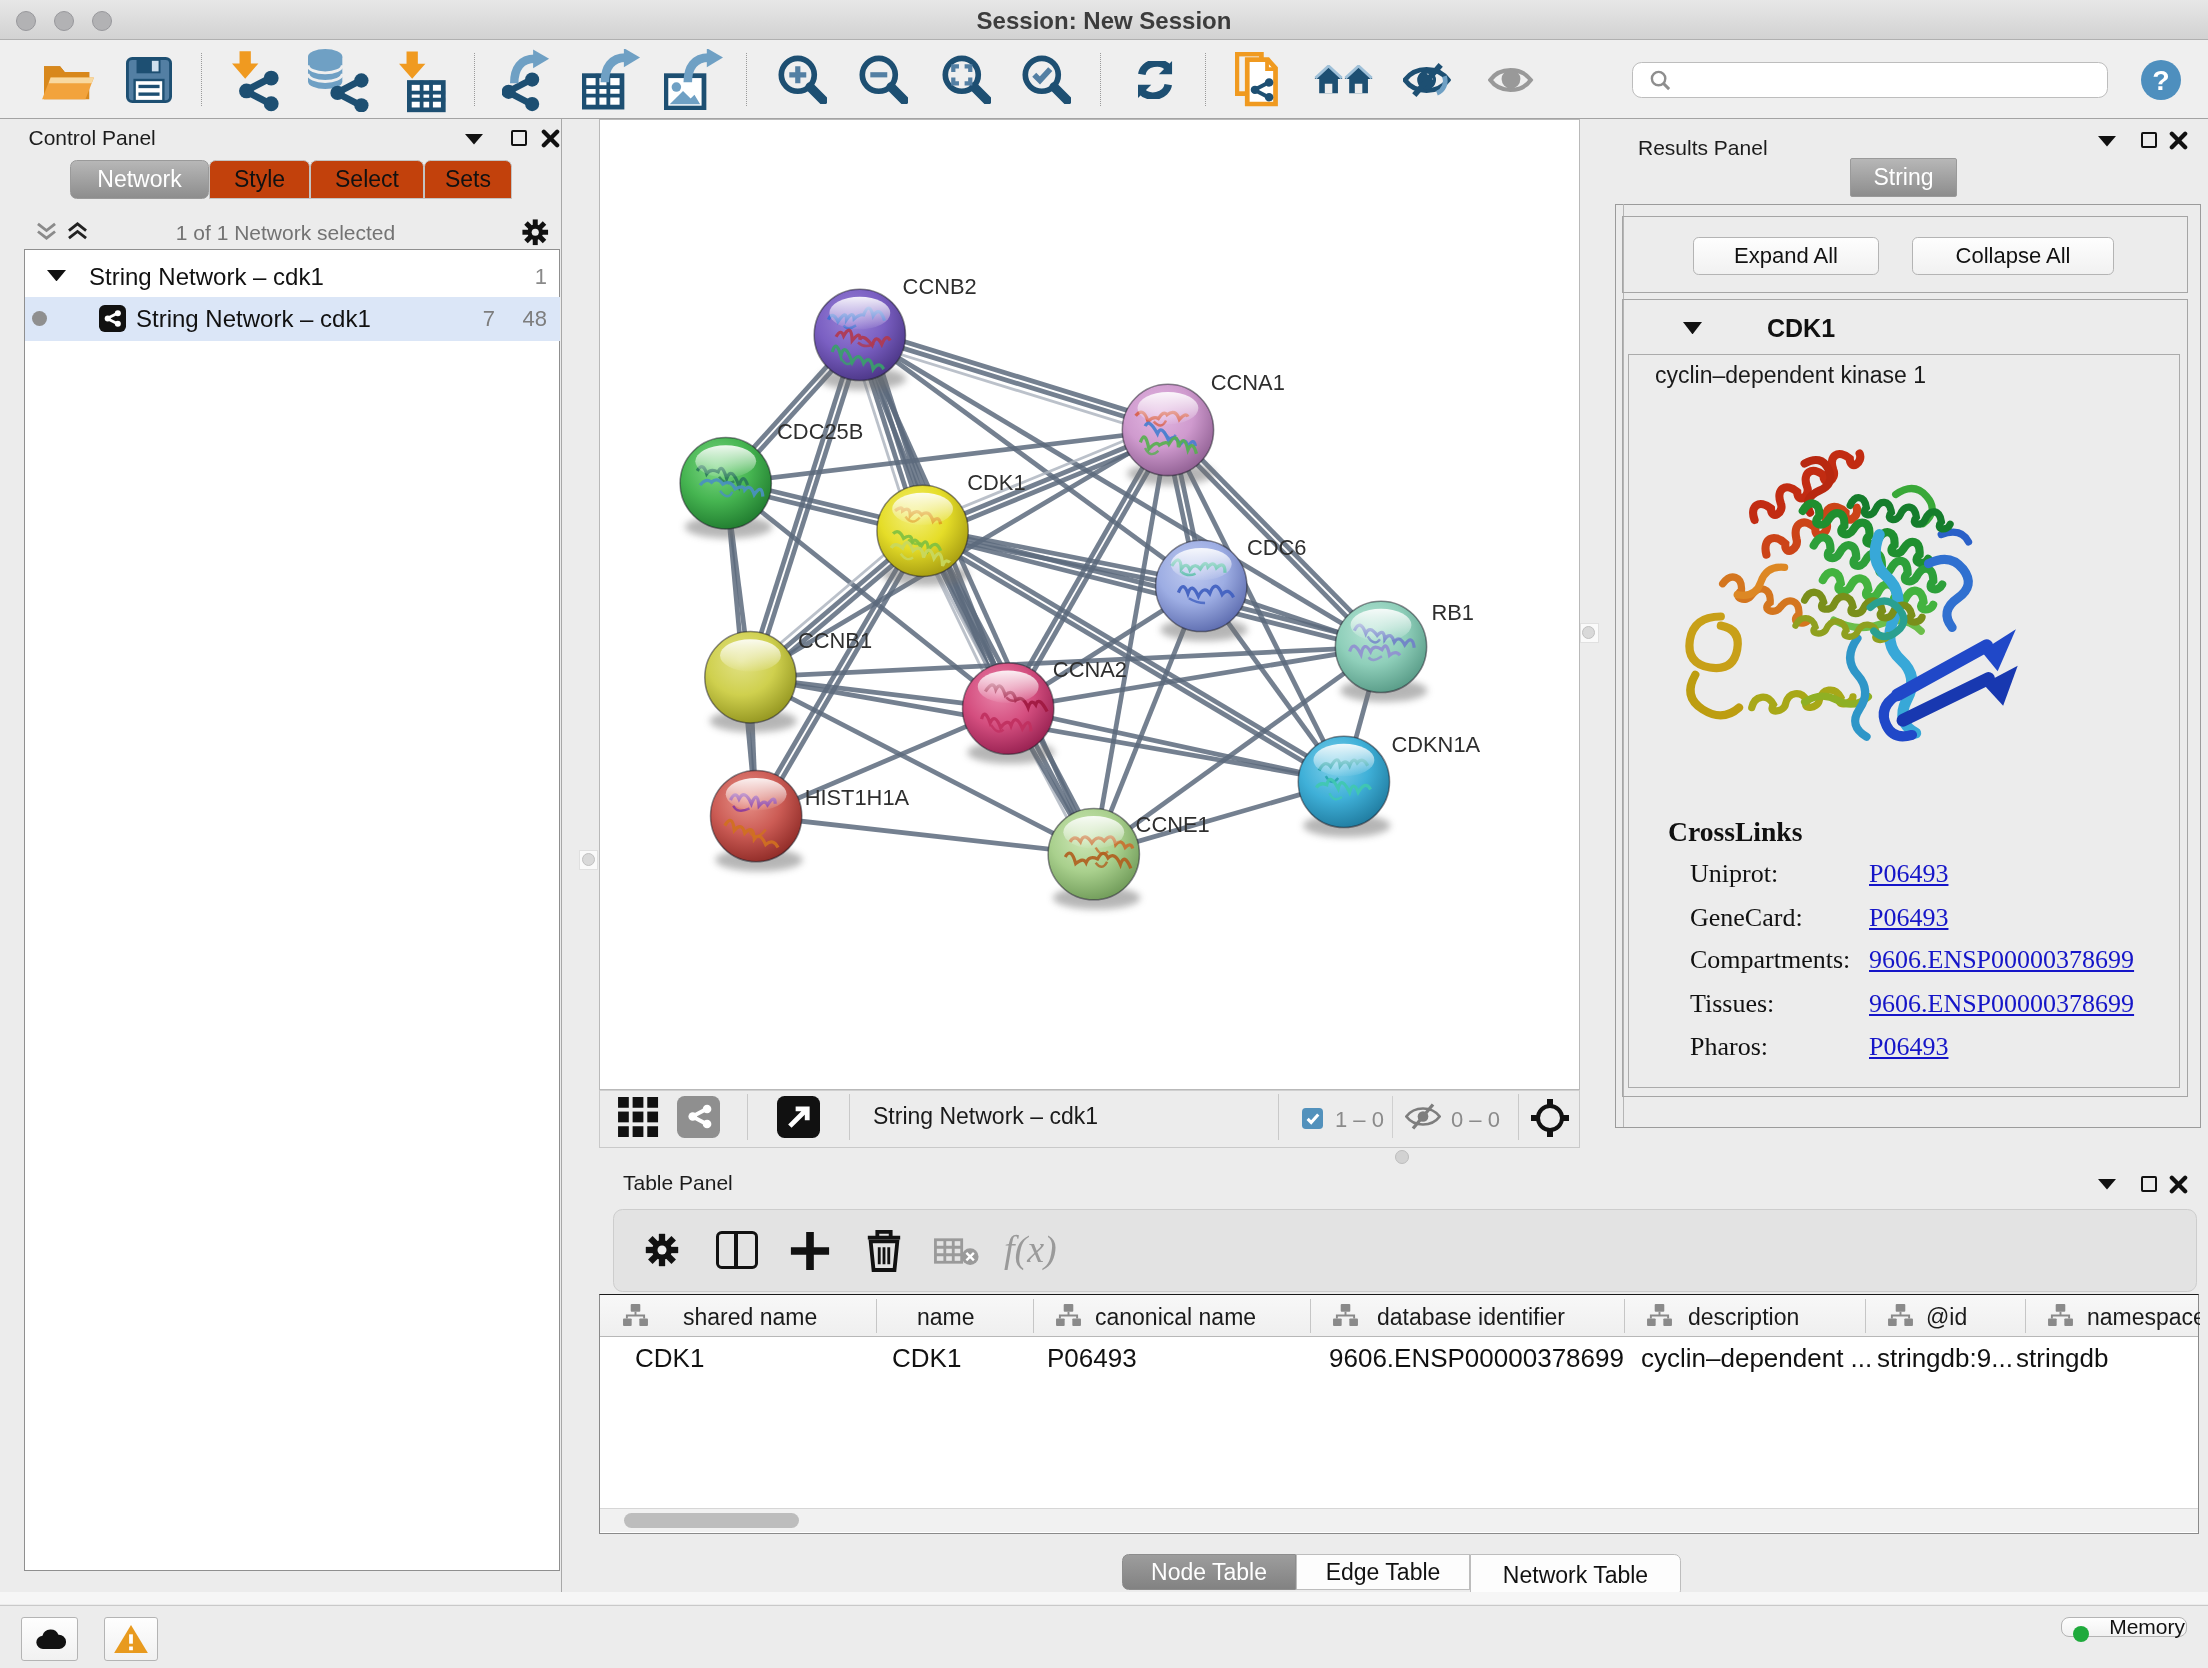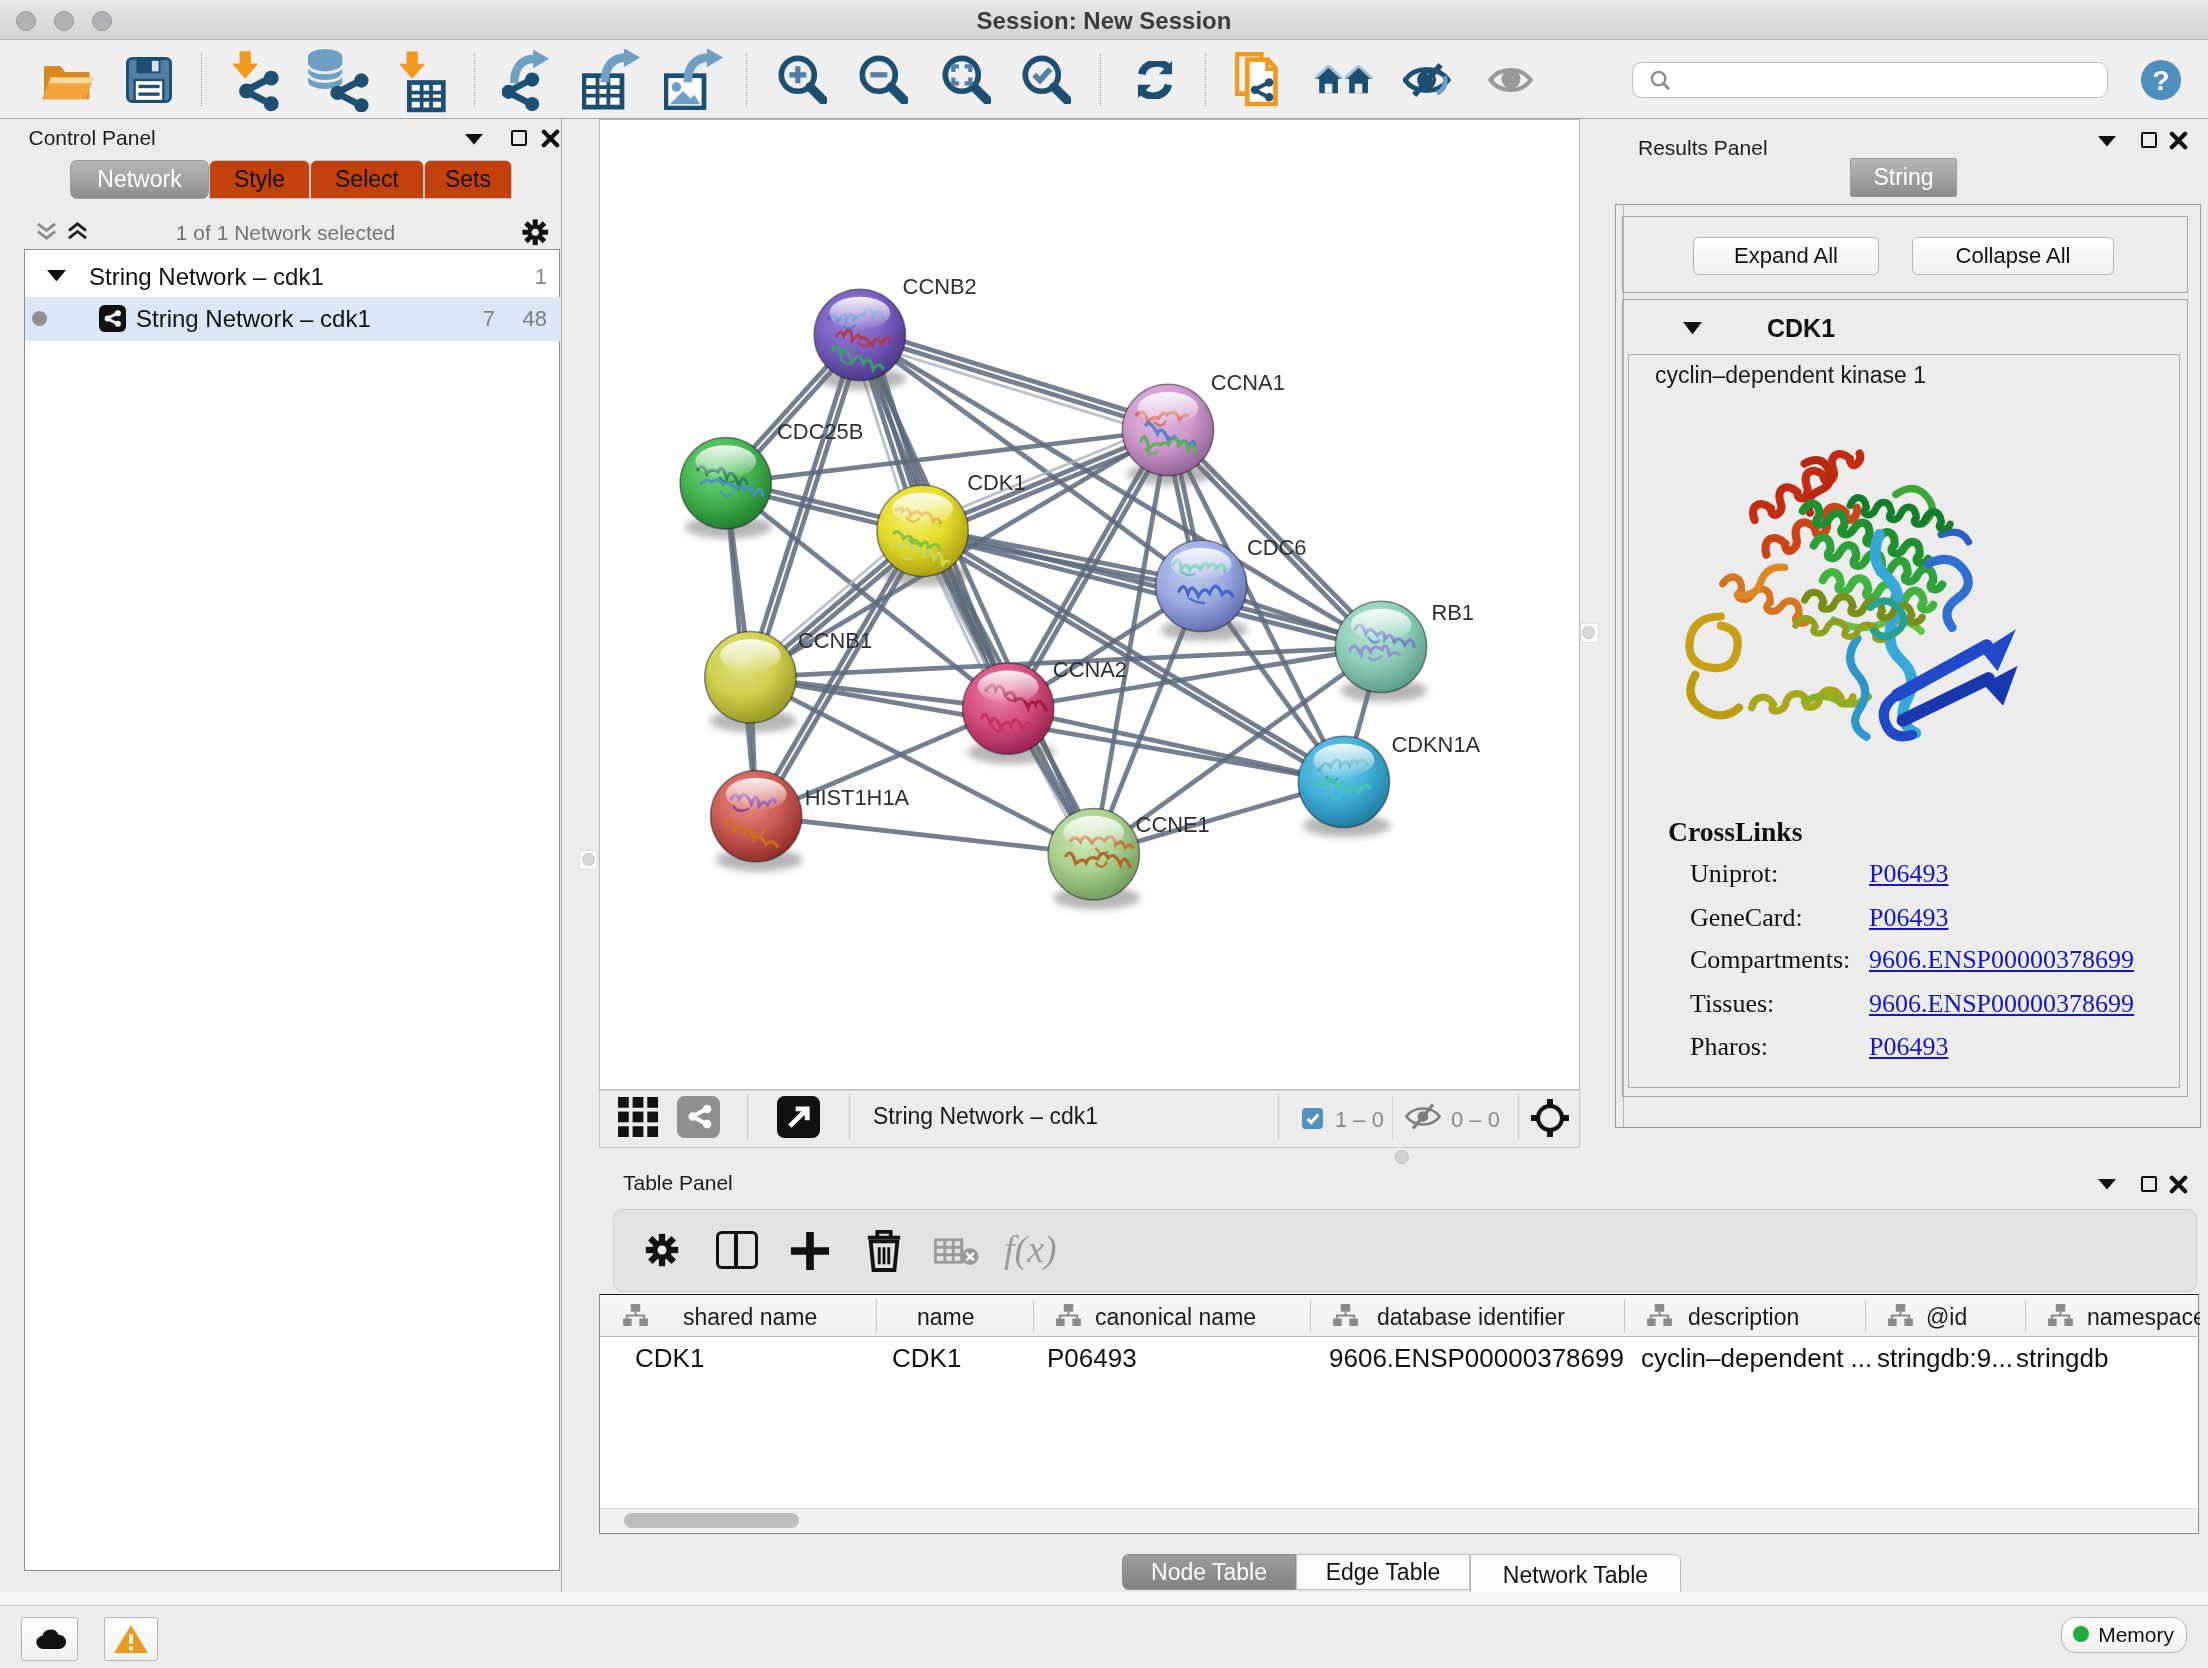--- a/index.html
+++ b/index.html
@@ -782,14 +782,14 @@
 <div class="btn" style="left:21px;top:1617px;width:57px;height:44px;border-radius:2.9px"></div>
 <svg class="abs" style="left:34px;top:1628px" width="32" height="23" viewBox="0 0 34 24">
     <path d="M10 22 a7 7 0 0 1 -1 -14 a9 9 0 0 1 17 -1 a6 6 0 0 1 1 15z" fill="#111"></path>
   </svg>
 <div class="btn" style="left:104px;top:1617px;width:54px;height:44px;border-radius:2.9px"></div>
 <svg class="abs" style="left:113px;top:1624px" width="36" height="30" viewBox="0 0 38 32">
     <path d="M19 1 L37 31 H1z" fill="#e89a1e"></path>
     <rect x="17" y="11" width="4" height="10" fill="#fff"></rect>
     <rect x="17" y="24" width="4" height="4" fill="#fff"></rect>
   </svg>
-<div class="btn" style="left:2061px;top:1617px;width:126px;height:36px;border-radius:14px;font-size:21px;justify-content:flex-end;padding-right:12px">Memory</div>
+<div class="btn" style="left:2061px;top:1617px;width:126px;height:20px;border-radius:8px;font-size:21px;justify-content:flex-end;padding-right:1px">Memory</div>
 <div class="abs" style="left:2073px;top:1626px;width:16px;height:16px;border-radius:50%;background:#1faa3c"></div>
 
 </body></html>

